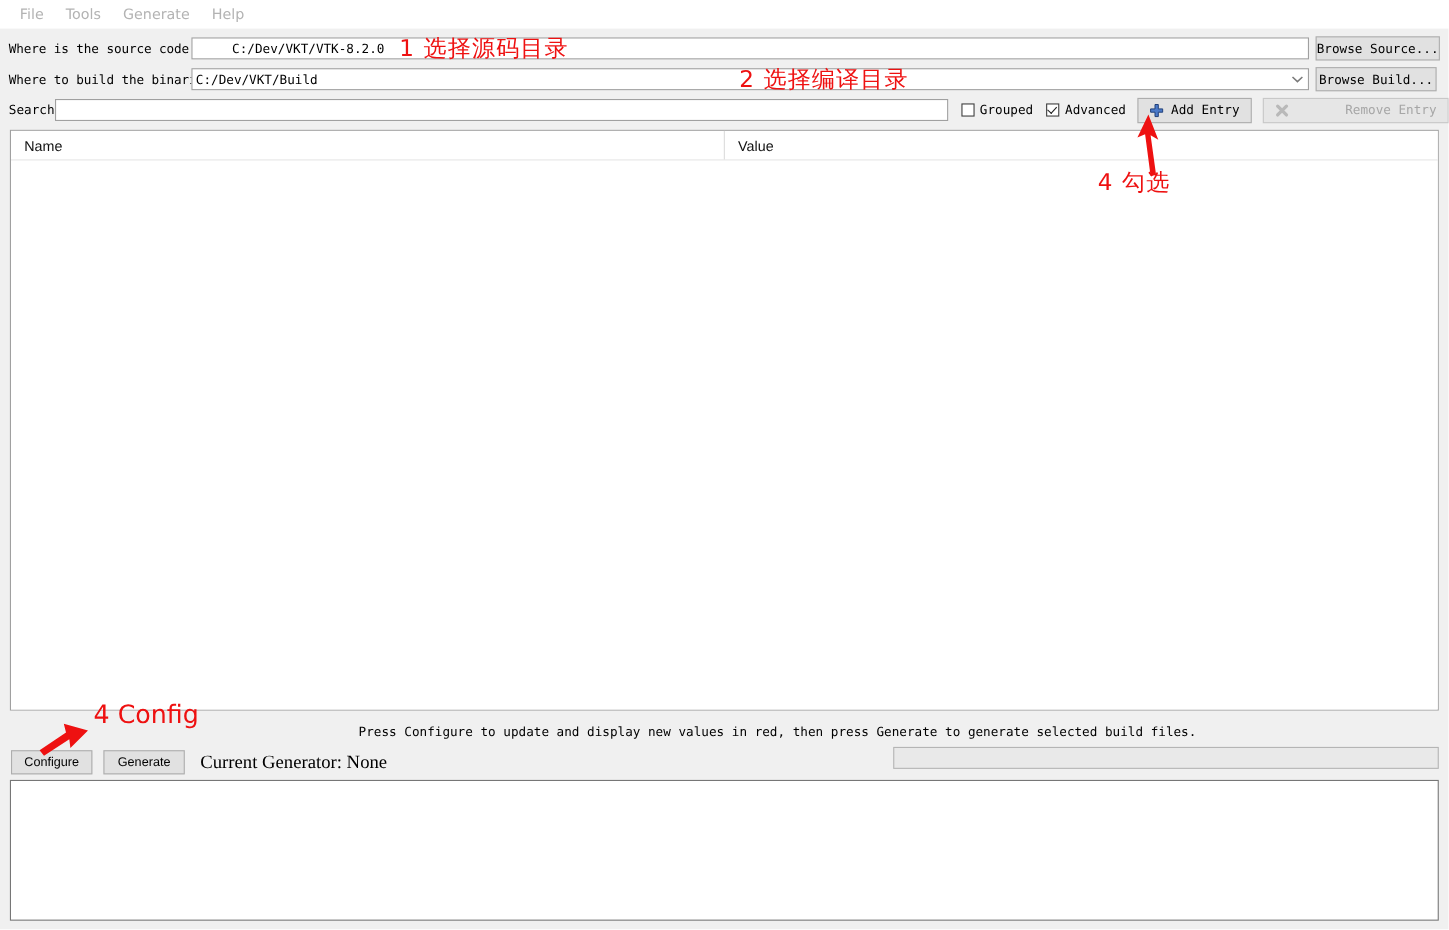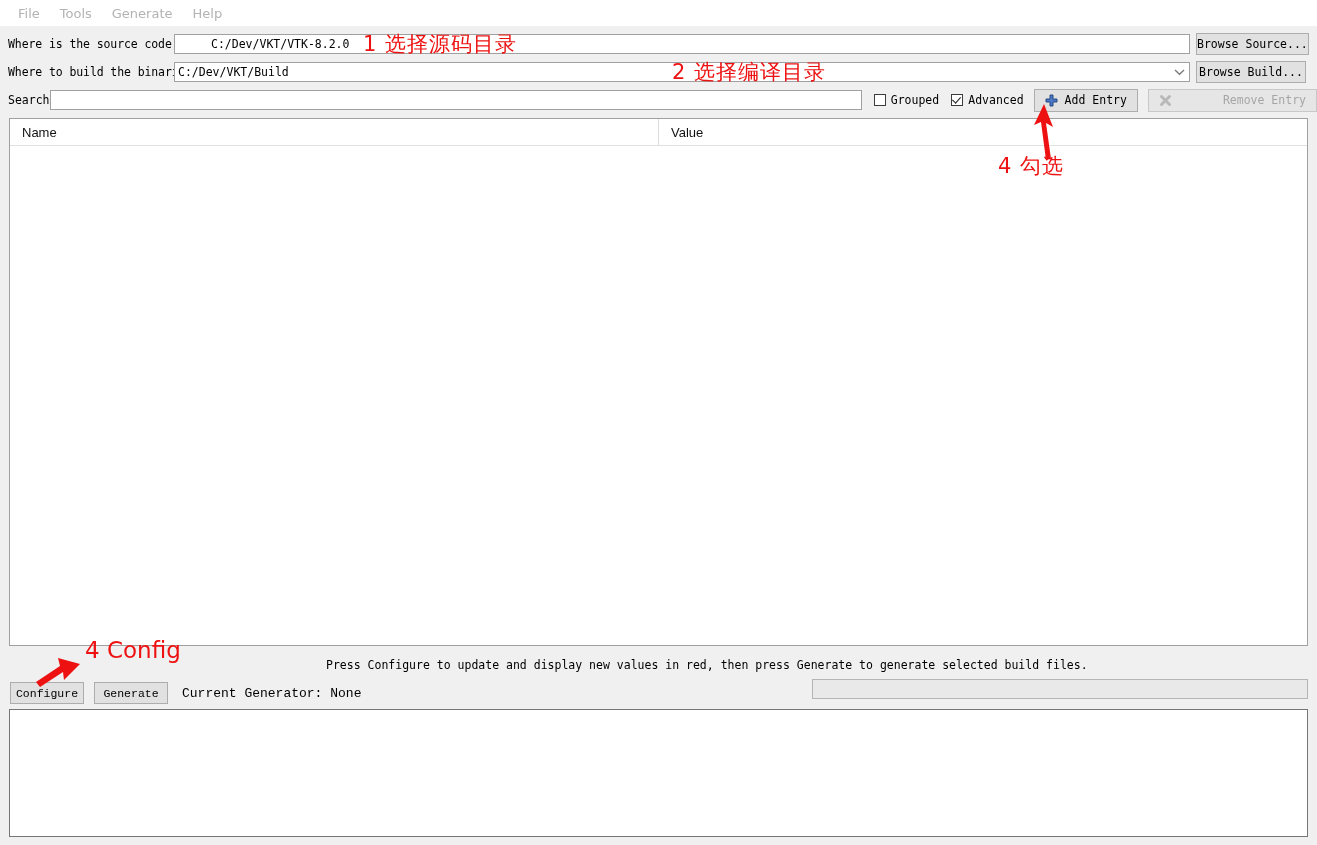--- a/index.html
+++ b/index.html
@@ -265,30 +265,30 @@
   .action-btn {
     height: 22px;
     min-width: 74px;
     margin-left: 10px;
     background: #e1e1e1;
     border: 1px solid #adadad;
     box-sizing: border-box;
     display: flex;
     align-items: center;
     justify-content: center;
-    font-family: Liberation Mono, monospace;
+    font-family: Liberation Sans, sans-serif;
     font-size: 11.5px;
     color: #000;
     cursor: default;
     white-space: nowrap;
   }
   #current-generator {
     margin-left: 14px;
-    font-family: Liberation Mono, monospace;
-    font-size: 13px;
+    font-family: Liberation Serif, serif;
+    font-size: 17px;
     color: #000;
     white-space: nowrap;
   }
   #progress-bar {
     position: absolute;
     left: 812px;
     top: 653px;
     width: 496px;
     height: 20px;
     background: #e9e9e9;

